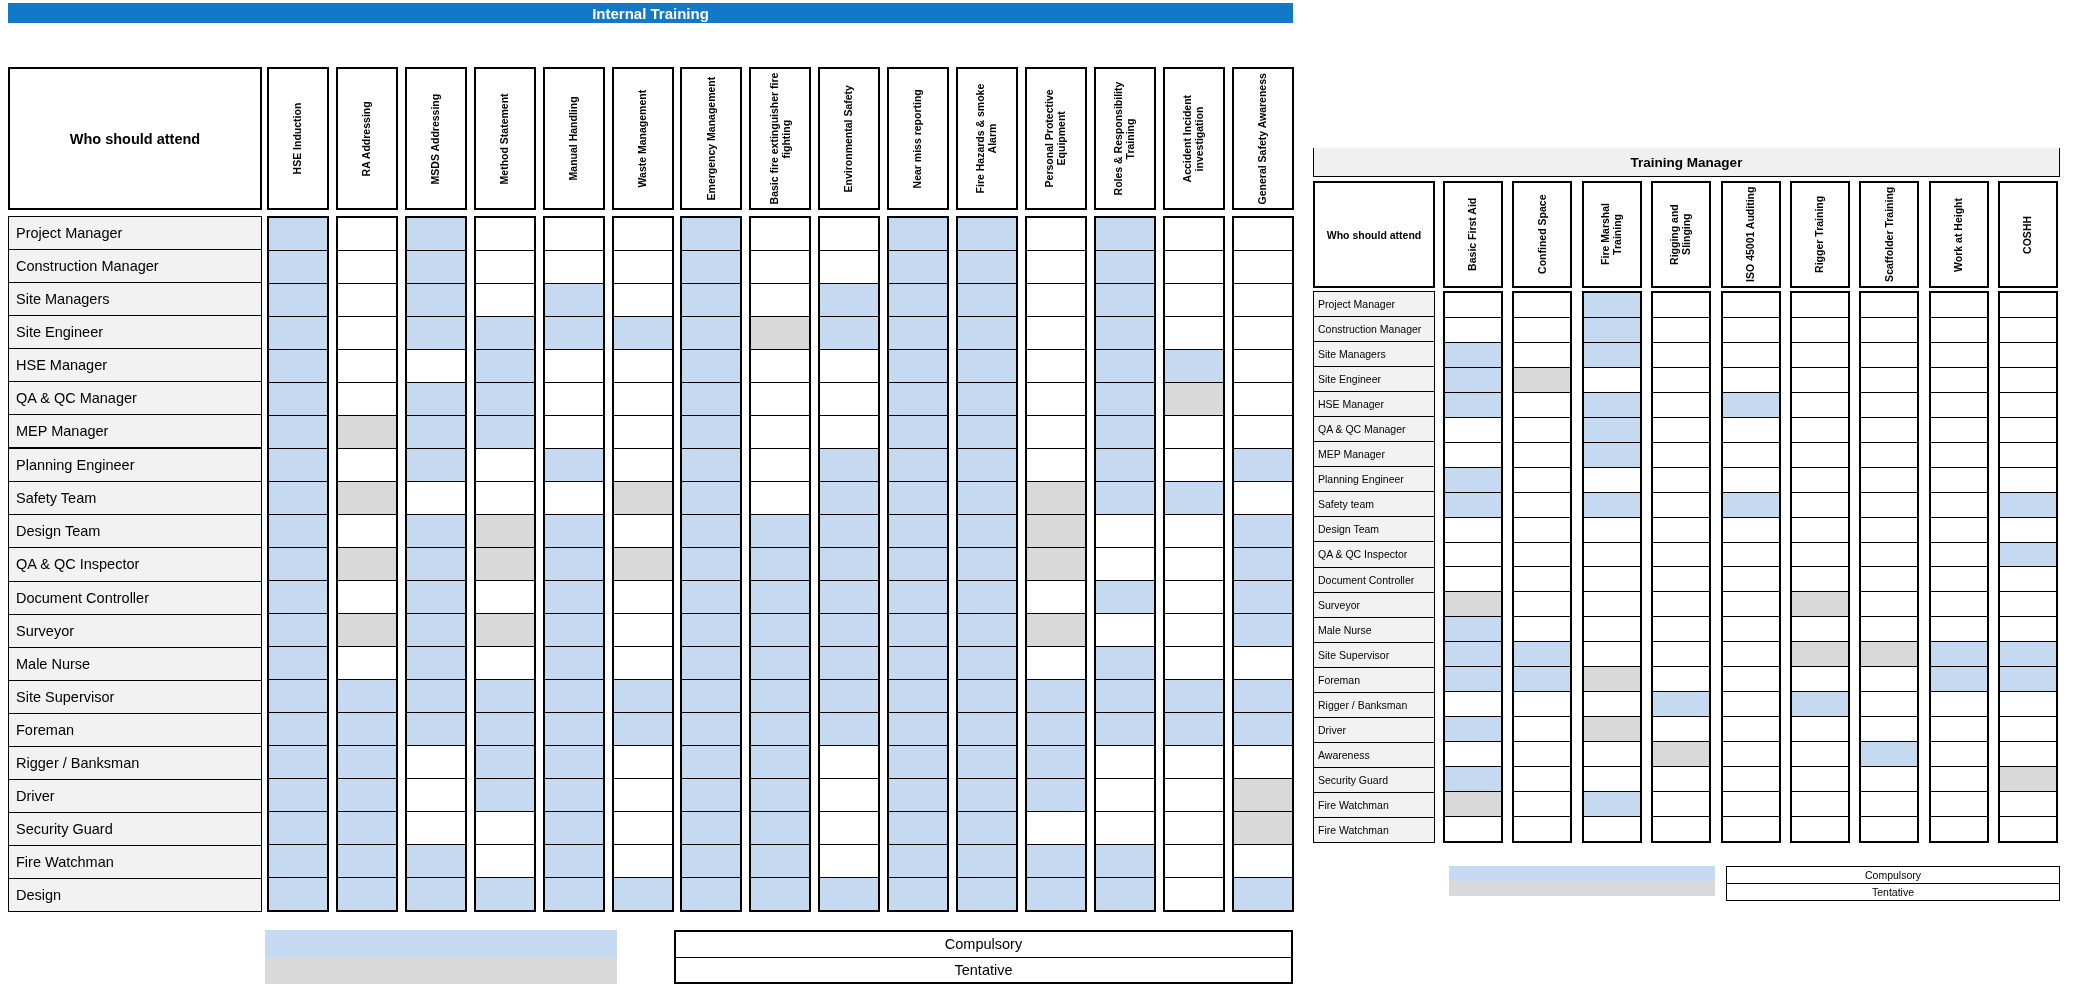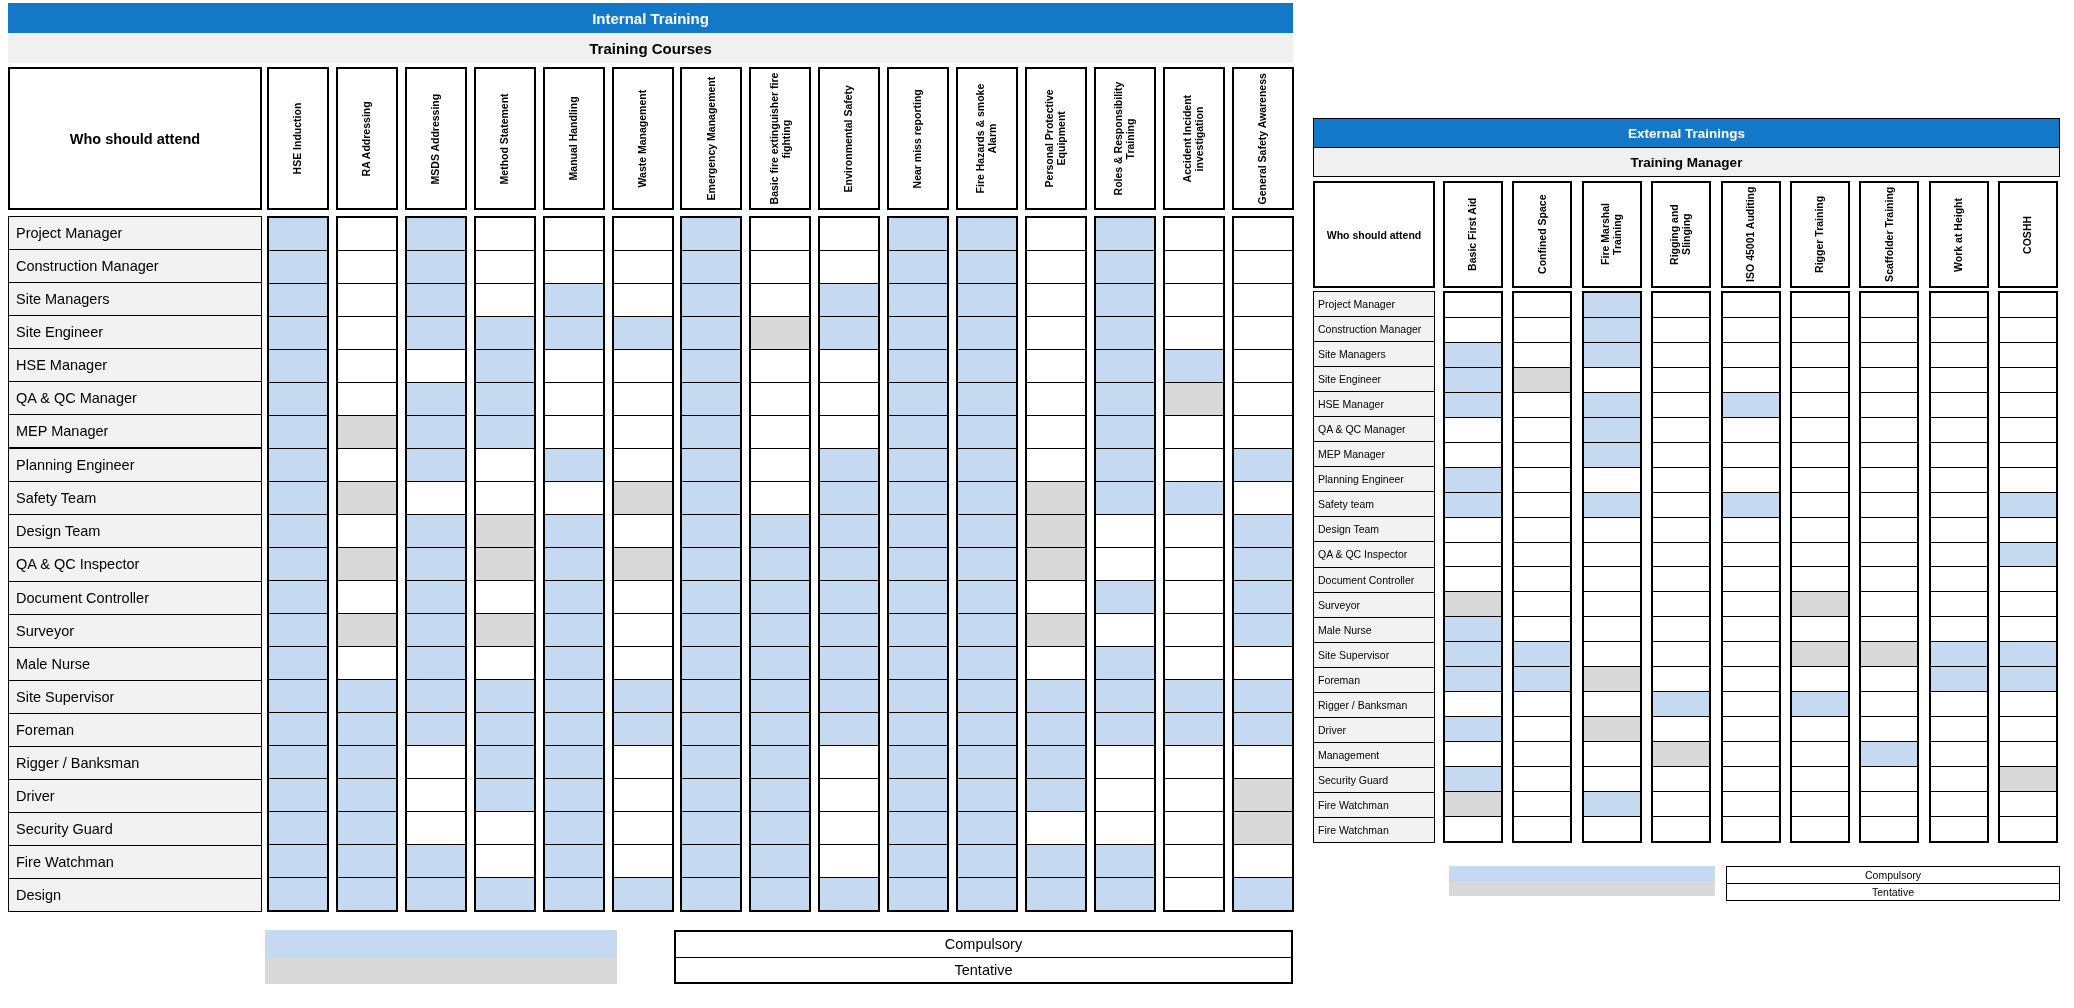--- a/index.html
+++ b/index.html
@@ -15,21 +15,21 @@
   .table { position:absolute; }
   .table.internal { left:8px; top:3px; width:1285px; height:995px; }
   .table.external { left:1313px; top:118px; width:747px; height:790px; }
 
   .titlebar {
     position:absolute; left:0; right:0; top:0;
     background: var(--header-blue);
     color:#fff; font-weight:bold;
     display:flex; align-items:center; justify-content:center;
   }
-  .internal .titlebar { height:30px; font-size:15px; }
+  .internal .titlebar { height:20px; font-size:15px; }
   .external .titlebar { height:30px; font-size:13.5px; border:1px solid #000; }
 
   .subtitlebar {
     position:absolute; left:0; right:0;
     background: var(--band-bg);
     color:#000; font-weight:bold;
     display:flex; align-items:center; justify-content:center;
   }
   .internal .subtitlebar { top:30px; height:30px; font-size:15px; }
   .external .subtitlebar { top:30px; height:29px; font-size:13.5px; border:1px solid #000; border-top:none; }
@@ -98,21 +98,20 @@
   }
   .legend-row:last-child { border-bottom:none; }
 </style>
 </head>
 <body>
 
 <div class="canvas">
 
   <section class="table internal">
     <div class="titlebar">Internal Training</div>
-    <div class="subtitlebar">Training Courses</div>
     <div class="whobox">Who should attend</div>
     <div class="headers">
         <div class="hbox" style="left: 259px; top: 64px; width: 62px; height: 143px; font-size: 10.5px;">
           <span class="vtext">HSE Induction</span>
         </div>
         <div class="hbox" style="left: 327.9px; top: 64px; width: 62px; height: 143px; font-size: 10.5px;">
           <span class="vtext">RA Addressing</span>
         </div>
         <div class="hbox" style="left: 396.8px; top: 64px; width: 62px; height: 143px; font-size: 10.5px;">
           <span class="vtext">MSDS Addressing</span>
@@ -528,21 +527,20 @@
       <div class="sw-blue"></div>
       <div class="sw-gray"></div>
     </div>
     <div class="legend-box">
       <div class="legend-row">Compulsory</div>
       <div class="legend-row">Tentative</div>
     </div>
   </section>
 
   <section class="table external">
-    <div class="titlebar">External Trainings</div>
     <div class="subtitlebar">Training Manager</div>
     <div class="whobox">Who should attend</div>
     <div class="headers">
         <div class="hbox" style="left: 130px; top: 63px; width: 60px; height: 107px; font-size: 10.5px;">
           <span class="vtext">Basic First Aid</span>
         </div>
         <div class="hbox" style="left: 199.4px; top: 63px; width: 60px; height: 107px; font-size: 10.5px;">
           <span class="vtext">Confined Space</span>
         </div>
         <div class="hbox" style="left: 268.8px; top: 63px; width: 60px; height: 107px; font-size: 10.5px;">
@@ -579,21 +577,21 @@
         <div class="rlabel">Safety team</div>
         <div class="rlabel">Design Team</div>
         <div class="rlabel">QA &amp; QC Inspector</div>
         <div class="rlabel">Document Controller</div>
         <div class="rlabel">Surveyor</div>
         <div class="rlabel">Male Nurse</div>
         <div class="rlabel">Site Supervisor</div>
         <div class="rlabel">Foreman</div>
         <div class="rlabel">Rigger / Banksman</div>
         <div class="rlabel">Driver</div>
-        <div class="rlabel">Management</div>
+        <div class="rlabel">Awareness</div>
         <div class="rlabel">Security Guard</div>
         <div class="rlabel">Fire Watchman</div>
         <div class="rlabel">Fire Watchman</div>
       </div>
     <div class="grid">
         <div class="strip" style="left: 130px; top: 173px; width: 60px; height: 552px;">
           <div class="cell"></div>
           <div class="cell"></div>
           <div class="cell" style="background: rgb(197, 217, 241);"></div>
           <div class="cell" style="background: rgb(197, 217, 241);"></div>

